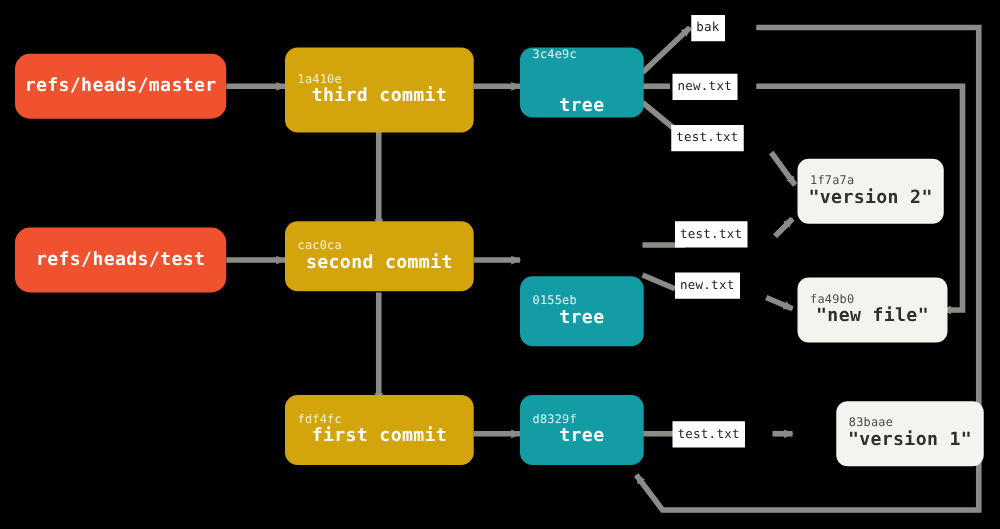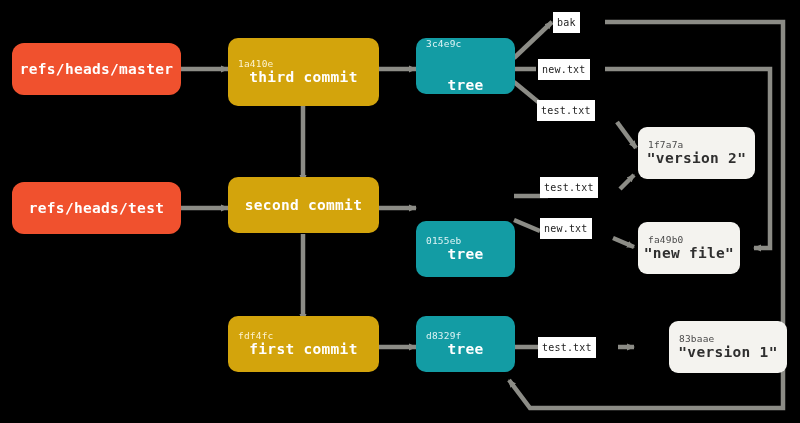--- a/index.html
+++ b/index.html
@@ -77,20 +77,21 @@
   </div>
   <div class="node ref single" style="left:12px;top:182px;width:169px;height:52px;">
     <div class="label">refs/heads/test</div>
   </div>
 
   <div class="node commit" style="left:228px;top:38px;width:151px;height:68px;">
     <div class="hash">1a410e</div>
     <div class="label">third commit</div>
   </div>
   <div class="node commit" style="left:228px;top:177px;width:151px;height:56px;">
+    <div class="hash">cac0ca</div>
     <div class="label">second commit</div>
   </div>
   <div class="node commit" style="left:228px;top:316px;width:151px;height:56px;">
     <div class="hash">fdf4fc</div>
     <div class="label">first commit</div>
   </div>
 
   <div class="node tree" style="left:416px;top:38px;width:99px;height:56px;gap:28px;">
     <div class="hash">3c4e9c</div>
     <div class="label">tree</div>
@@ -101,21 +102,21 @@
   </div>
   <div class="node tree" style="left:416px;top:316px;width:99px;height:56px;">
     <div class="hash">d8329f</div>
     <div class="label">tree</div>
   </div>
 
   <div class="node blob" style="left:638px;top:127px;width:117px;height:52px;">
     <div class="hash">1f7a7a</div>
     <div class="label">"version 2"</div>
   </div>
-  <div class="node blob" style="left:638px;top:222px;width:102px;height:52px;">
+  <div class="node blob" style="left:638px;top:222px;width:120px;height:52px;">
     <div class="hash">fa49b0</div>
     <div class="label">"new file"</div>
   </div>
   <div class="node blob" style="left:638px;top:321px;width:118px;height:52px;margin-left:31px;">
     <div class="hash">83baae</div>
     <div class="label">"version 1"</div>
   </div>
 
   <div class="elabel" style="left:553px;top:12px;">bak</div>
   <div class="elabel" style="left:538px;top:59px;">new.txt</div>

